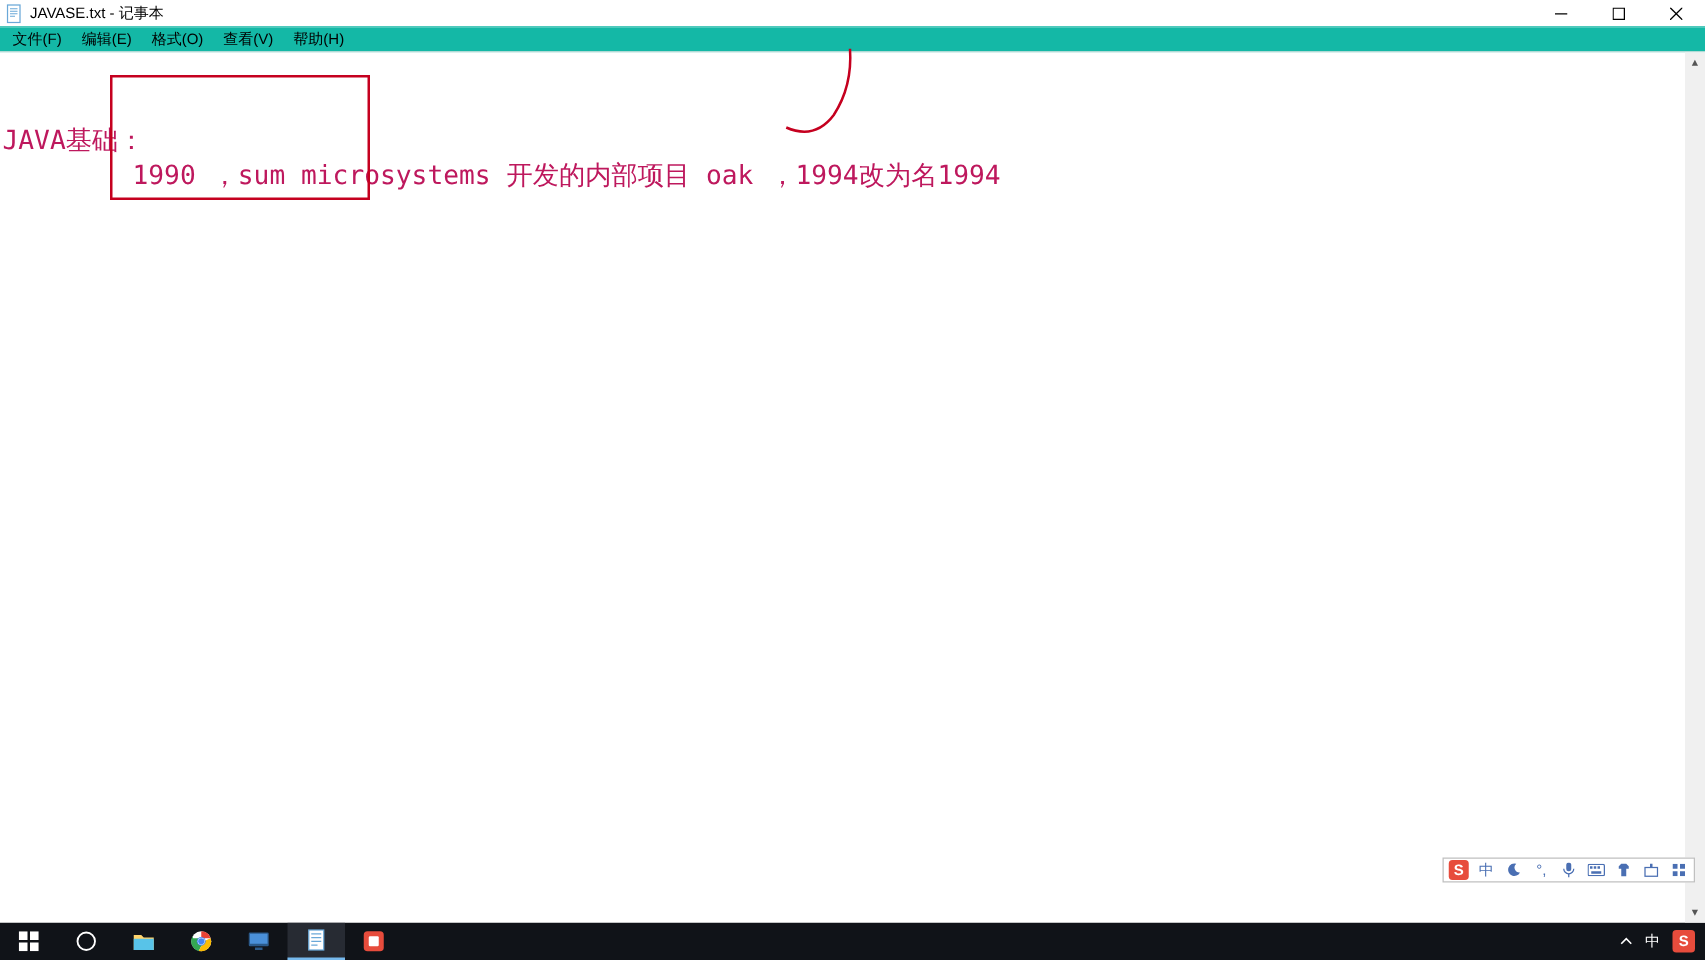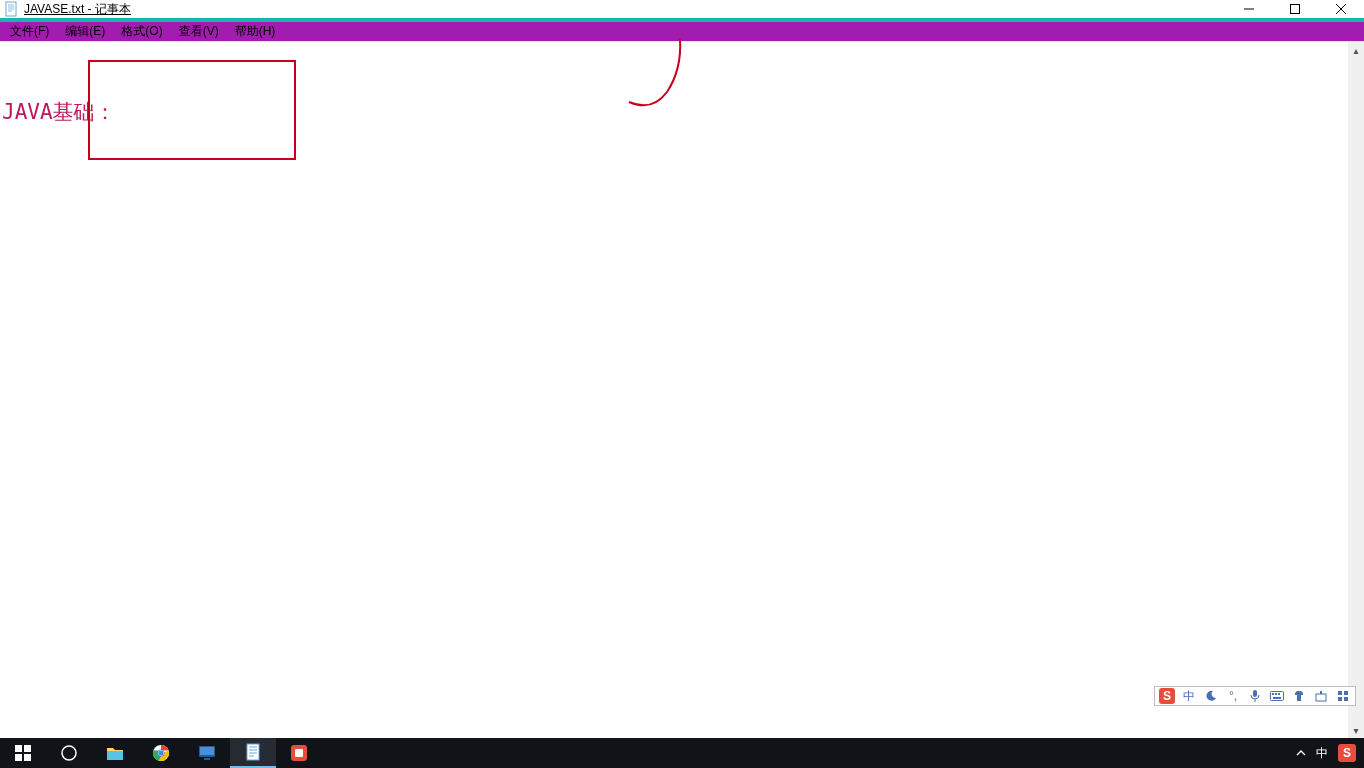--- a/index.html
+++ b/index.html
@@ -1,27 +1,27 @@
 <!DOCTYPE html>
 <html><head>
 <meta charset="utf-8">
 <style>
   * { margin: 0; padding: 0; box-sizing: border-box; }
   html, body { width: 1364px; height: 768px; font-family: "Microsoft YaHei", "SimSun", Arial, sans-serif; overflow: hidden; background: #fff; }
   .window { width: 100%; height: 100%; display: flex; flex-direction: column; }
   
-  .titlebar { height: 22px; background: #fff; display: flex; align-items: center; padding-left: 4px; border-bottom: 4px solid #14b8a6; text-decoration: underline; }
+  .titlebar { height: 22px; background: #fff; display: flex; align-items: center; padding-left: 4px; border-bottom: 1px solid #14b8a6; }
   .titlebar .doc-icon { width: 16px; height: 16px; margin-right: 4px; display: flex; align-items: center; justify-content: center; }
   .titlebar .doc-icon svg { width: 14px; height: 16px; }
   .titlebar .title { font-size: 12px; color: #000; }
   .titlebar .spacer { flex: 1; }
   .titlebar .wc { width: 46px; height: 22px; display: flex; align-items: center; justify-content: center; }
   .titlebar .wc svg { width: 10px; height: 10px; }
   
-  .menubar { height: 20px; background: #a21caf; display: flex; align-items: center; padding-left: 2px; border-bottom: 1px solid #e5e5e5; }
+  .menubar { height: 20px; background: #14b8a6; display: flex; align-items: center; padding-left: 2px; border-bottom: 1px solid #e5e5e5; }
   .menubar .menu-item { font-size: 12px; padding: 1px 8px; cursor: default; }
   
   .textarea-wrap { flex: 1; position: relative; background: #fff; }
   .textarea-content { position: absolute; inset: 0; padding: 0 0 0 2px; font-family: "SimSun","宋体",monospace; font-size: 21px; line-height: 28px; color: #be185d; white-space: pre; overflow: hidden; }
   .textarea-content .line { display: block; }
   .textarea-content .line.indent { margin-left: 104px; }
   .vscroll { position: absolute; top: 0; right: 0; bottom: 0; width: 16px; background: #f0f0f0; }
   .vscroll .arrow { width: 16px; height: 16px; display: flex; align-items: center; justify-content: center; color: #555; font-size: 10px; }
   .vscroll .arrow.up { position: absolute; top: 0; }
   .vscroll .arrow.down { position: absolute; bottom: 0; }
@@ -80,21 +80,21 @@
   <div class="menubar">
     <div class="menu-item">文件(F)</div>
     <div class="menu-item">编辑(E)</div>
     <div class="menu-item">格式(O)</div>
     <div class="menu-item">查看(V)</div>
     <div class="menu-item">帮助(H)</div>
   </div>
 
   <div class="textarea-wrap">
     <div class="textarea-content">
-      <span class="line">JAVA基础：</span>
+      <span class="line">JAVA基础：</span><span class="line indent">1990 ，sum microsystems 开发的内部项目 oak ，1994改为名1994</span>
     </div>
 
     <div class="annotation-layer">
       <div class="red-box"></div>
       <svg class="red-curve" style="left:612px; top:-5px;" width="90" height="80">
         <path d="M 17 65 Q 40 75 55 55 Q 70 32 68 2" stroke="#c5001f" stroke-width="2" fill="none"></path>
       </svg>
     </div>
 
     <div class="vscroll">

